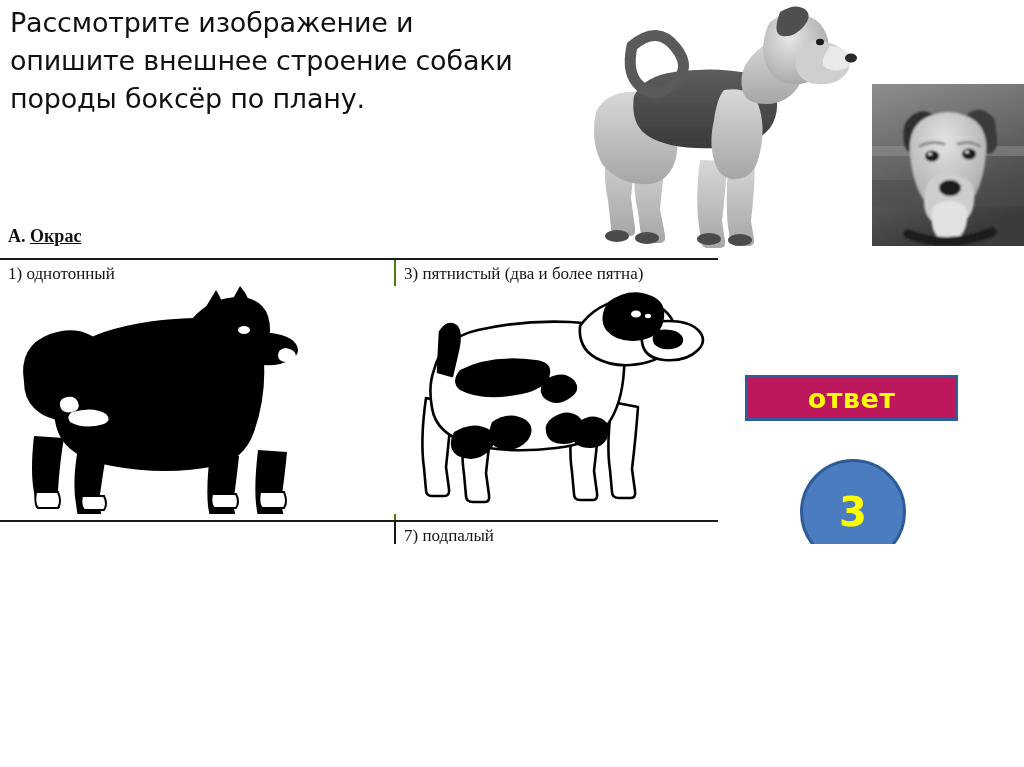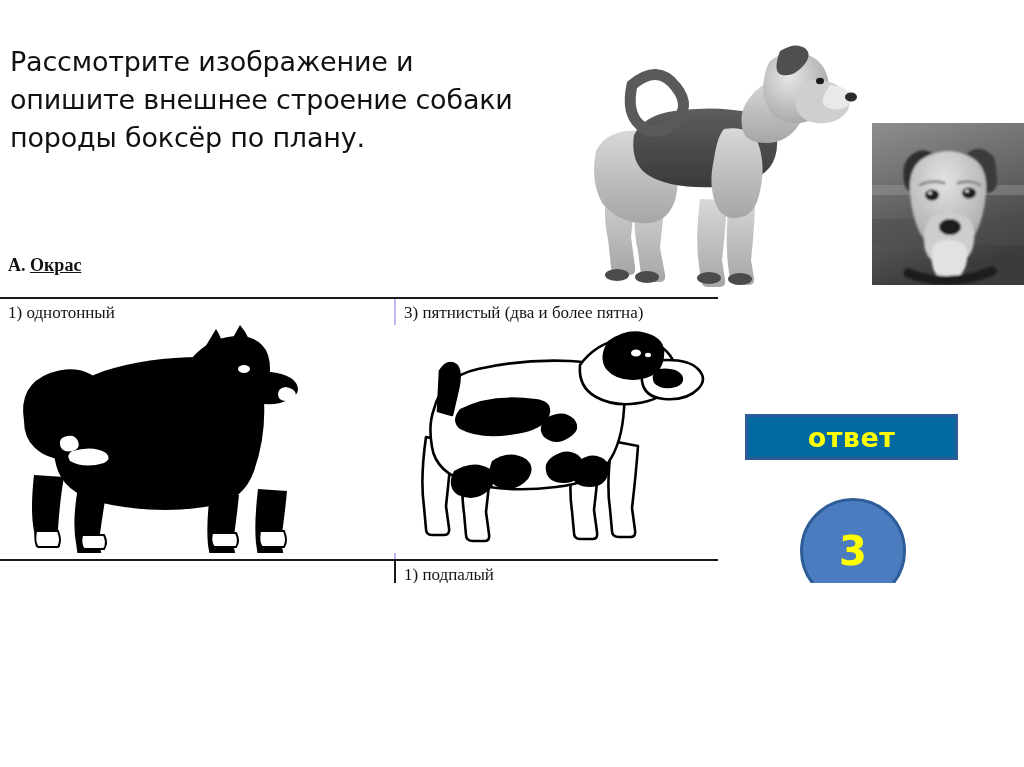--- a/index.html
+++ b/index.html
@@ -11,21 +11,20 @@
   body {
     font-family: "Liberation Sans", sans-serif;
     color: #000000;
   }
   #slide {
     position: relative;
     width: 1024px;
     height: 544px;
     background: #ffffff;
     overflow: hidden;
-    margin-top: 39px;
   }
 
   
   #title {
     position: absolute;
     left: 10px;
     top: 4px;
     width: 560px;
     font-family: "DejaVu Sans", sans-serif;
     font-size: 27px;
@@ -49,42 +48,42 @@
     top: 84px;
     width: 152px;
     height: 162px;
     background: #b9b9b9;
   }
 
   
   #section-heading {
     position: absolute;
     left: 8px;
-    top: 216px;
+    top: 226px;
     font-family: "Liberation Serif", serif;
     font-size: 18px;
     font-weight: bold;
     color: #111;
   }
   #section-heading .u { text-decoration: underline; }
 
   
   #grid {
     position: absolute;
     left: 0px;
     top: 258px;
     width: 718px;
     height: 509px;
     border-top: 2px solid #1a1a1a;
   }
   .cell {
     position: absolute;
     box-sizing: border-box;
   }
-  .cell-1 { left: 0px;   top: 0px;   width: 396px; height: 260px; border-right: 2px solid #c4b5fd; }
+  .cell-1 { left: 0px;   top: 0px;   width: 396px; height: 260px; border-right: 2px solid #4d7c0f; }
   .cell-2 { left: 396px; top: 0px;   width: 322px; height: 260px; }
   .cell-3 { left: 0px;   top: 260px; width: 396px; height: 249px; border-right: 2px solid #1a1a1a; border-top: 2px solid #1a1a1a; }
   .cell-4 { left: 396px; top: 260px; width: 322px; height: 249px; border-top: 2px solid #1a1a1a; }
 
   .cell-label {
     position: absolute;
     left: 8px;
     top: 4px;
     font-family: "Liberation Serif", serif;
     font-size: 17px;
@@ -100,21 +99,21 @@
   }
   .cell-art svg { display: block; }
 
   
   #answer-button {
     position: absolute;
     left: 745px;
     top: 375px;
     width: 213px;
     height: 46px;
-    background: #0369a1;
+    background: #be185d;
     border: 3px solid #2d5c98;
     box-sizing: border-box;
     display: flex;
     align-items: center;
     justify-content: center;
     cursor: pointer;
   }
   #answer-button span {
     font-family: "DejaVu Sans", sans-serif;
     font-size: 27px;
@@ -368,21 +367,21 @@
             <path d="M222 26 q22 -12 38 -2 q10 8 2 22 q-10 18 -30 18 q-18 0 -18 -16 q0 -14 8 -22 z"></path>
           </g>
 
           <ellipse cx="300" cy="40" rx="4.6" ry="3.6" fill="#141414"></ellipse>
           <ellipse cx="334" cy="54" rx="5.4" ry="4" fill="#141414"></ellipse>
         </svg>
       </div>
     </div>
 
     <div class="cell cell-4">
-      <div class="cell-label">1) подпалый</div>
+      <div class="cell-label">7) подпалый</div>
       <div class="cell-art">
         <svg width="322" height="218" viewBox="0 0 322 218" xmlns="http://www.w3.org/2000/svg">
           <rect width="322" height="218" fill="#ffffff"></rect>
           <g fill="#060606">
 
             <path d="M46 84 q-34 8 -40 20 q-4 8 6 10 q26 6 54 -12 z"></path>
 
             <path d="M42 80 q14 -30 58 -38 q54 -10 110 -6 q32 2 42 16 q10 14 4 36 q-8 34 -26 52 q-20 20 -60 24 q-54 6 -92 -6 q-34 -12 -38 -36 q-4 -22 2 -42 z"></path>
 
             <path d="M200 34 q16 -22 46 -26 q30 -4 44 12 q12 14 4 30 q-10 18 -36 22 q-32 6 -52 -8 q-14 -12 -6 -30 z"></path>

